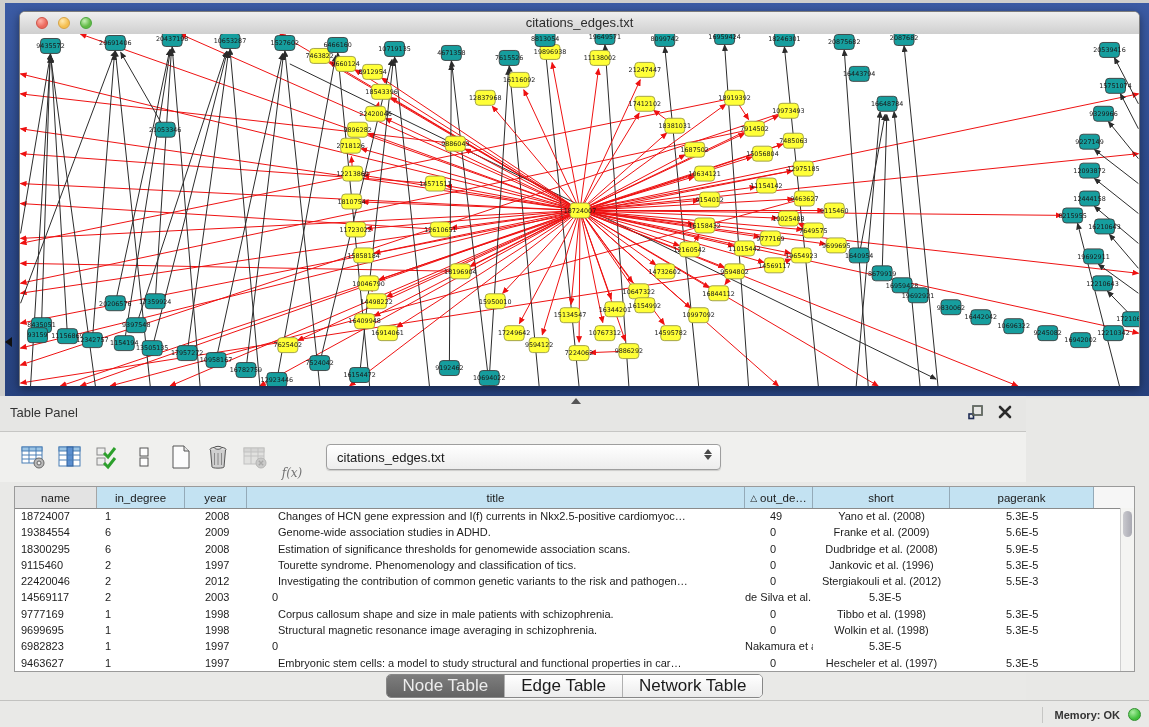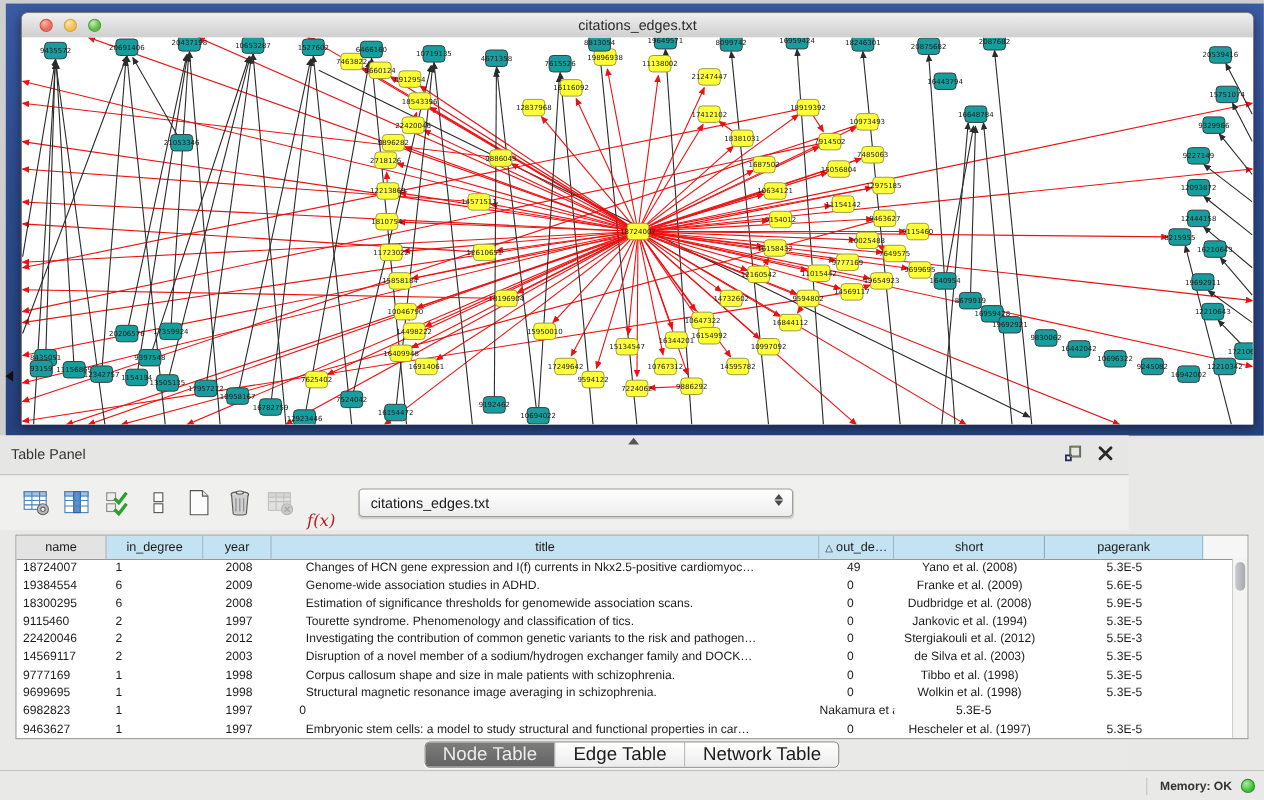--- a/index.html
+++ b/index.html
@@ -25,21 +25,21 @@
   svg text{font-family:"DejaVu Sans",sans-serif;}
   
   .panel{position:absolute;left:0;top:396px;width:1026px;height:331px;background:#e9e9e7;}
   .panel-hdr{height:35px;position:relative;border-bottom:1px solid #c6c6c4;background:#e6e6e4;}
   .panel-hdr .ptitle{position:absolute;left:10px;top:9px;font-size:13px;color:#333;}
   .phicons{position:absolute;right:14px;top:8px;display:flex;gap:14px;align-items:center;}
   .splitter-arrow{position:absolute;left:571px;top:2px;width:0;height:0;
     border-left:5px solid transparent;border-right:5px solid transparent;border-bottom:6px solid #555;}
   .toolbar{height:50px;display:flex;align-items:center;padding-left:18px;background:#f0f0ee;}
   .tbtn{width:30px;height:30px;margin-right:7px;display:flex;align-items:center;justify-content:center;cursor:default;}
-  .fx{font-family:"DejaVu Serif",serif;font-style:italic;font-size:15px;color:#b91c1c;margin-top:32px;}
+  .fx{font-family:"DejaVu Serif",serif;font-style:italic;font-size:12px;color:#737373;margin-top:32px;}
   .select{margin-left:12px;width:393px;height:24px;border:1px solid #9e9e9e;border-radius:4px;
     background:linear-gradient(180deg,#ffffff,#ededed);display:flex;align-items:center;position:relative;
     box-shadow:0 1px 1px rgba(0,0,0,.15);}
   .select .sel-label{font-size:13px;color:#1a1a1a;padding-left:10px;}
   .stepper{position:absolute;right:8px;top:4px;display:flex;flex-direction:column;gap:1px;}
   .stepper i{width:0;height:0;border-left:4px solid transparent;border-right:4px solid transparent;display:block;}
   .stepper .up{border-bottom:5px solid #4a4a4a;}
   .stepper .dn{border-top:5px solid #4a4a4a;}
   
   .tablebox{position:absolute;left:14px;top:90px;width:1121px;height:186px;background:#fff;
@@ -887,39 +887,38 @@
           <div class="td c5">Dudbridge et al. (2008)</div>
           <div class="td c6">5.9E-5</div>
           <div class="td"></div>
         </div>
         <div class="trow">
           <div class="td c0">9115460</div>
           <div class="td c1">2</div>
           <div class="td c2">1997</div>
           <div class="td c3">Tourette syndrome. Phenomenology and classification of tics.</div>
           <div class="td c4">0</div>
-          <div class="td c5">Jankovic et al. (1994)</div>
+          <div class="td c5">Jankovic et al. (1996)</div>
           <div class="td c6">5.3E-5</div>
           <div class="td"></div>
         </div>
         <div class="trow">
           <div class="td c0">22420046</div>
           <div class="td c1">2</div>
           <div class="td c2">2012</div>
           <div class="td c3">Investigating the contribution of common genetic variants to the risk and pathogen…</div>
           <div class="td c4">0</div>
           <div class="td c5">Stergiakouli et al. (2012)</div>
           <div class="td c6">5.5E-3</div>
           <div class="td"></div>
         </div>
         <div class="trow">
           <div class="td c0">14569117</div>
           <div class="td c1">2</div>
           <div class="td c2">2003</div>
-          <div class="td c3">Disruption of a novel member of a sodium/hydrogen exchanger family and DOCK…</div>
           <div class="td c4">0</div>
           <div class="td c5">de Silva et al. (2003)</div>
           <div class="td c6">5.3E-5</div>
           <div class="td"></div>
         </div>
         <div class="trow">
           <div class="td c0">9777169</div>
           <div class="td c1">1</div>
           <div class="td c2">1998</div>
           <div class="td c3">Corpus callosum shape and size in male patients with schizophrenia.</div>

